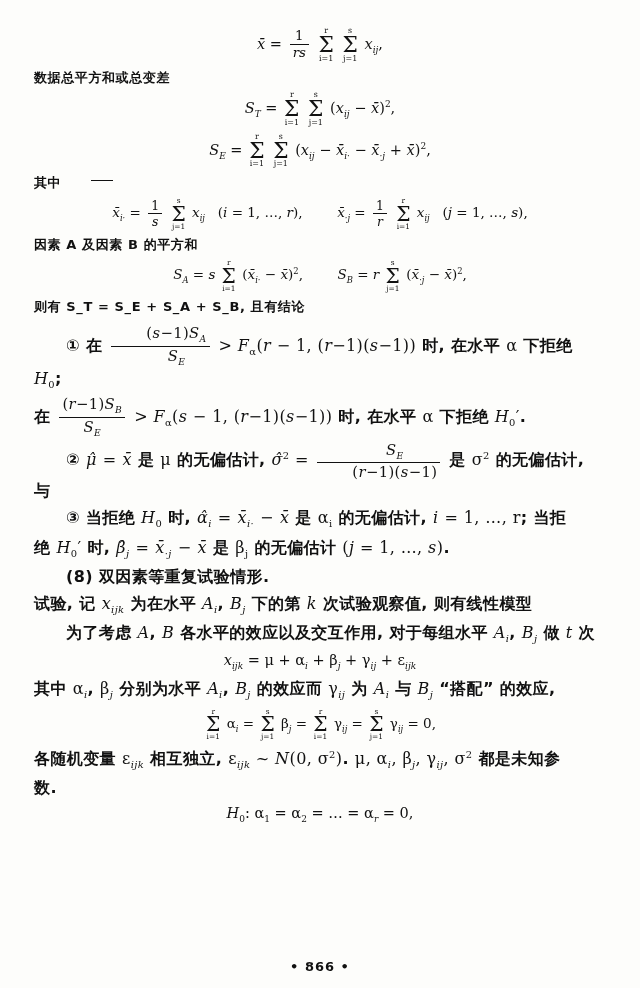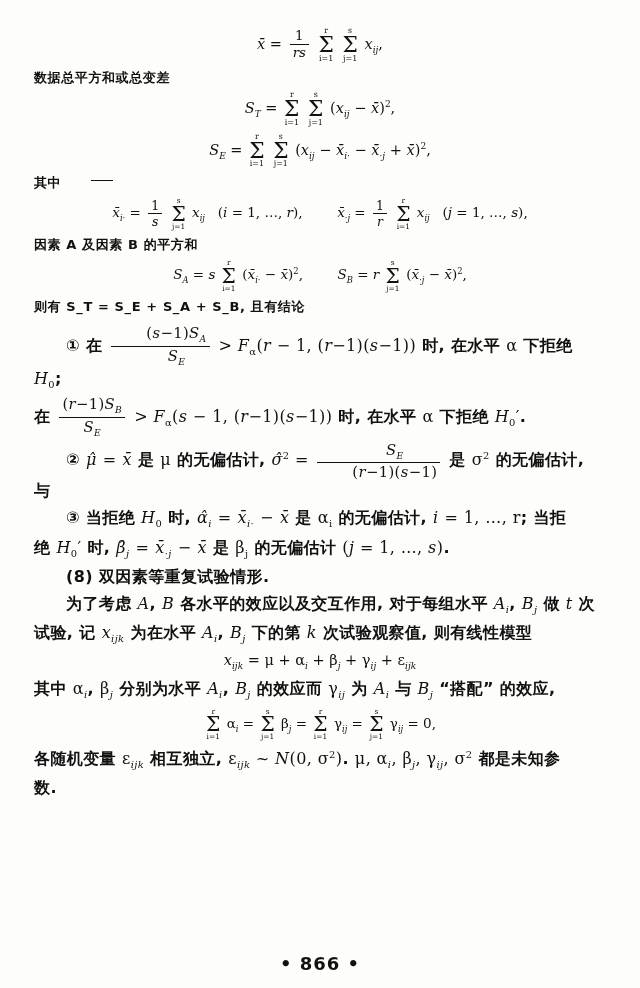--- a/index.html
+++ b/index.html
@@ -105,21 +105,21 @@
     font-weight: normal;
   }
   .italic { font-style: italic; }
   .pagenum {
     position: absolute;
     bottom: 14px;
     left: 0;
     width: 100%;
     text-align: center;
     font-family: "DejaVu Sans", sans-serif;
-    font-size: 18px;
+    font-size: 13px;
     font-weight: 700;
     letter-spacing: 1px;
   }
   .dash-mark {
     display: inline-block;
     width: 22px;
     border-top: 1px solid #111;
     vertical-align: 6px;
     margin-left: 30px;
   }
@@ -223,25 +223,25 @@
 
   <div class="para indent">
     <span>③ 当拒绝 <span class="mathy italic">H</span><span class="mathy"><sub>0</sub></span> 时, <span class="mathy italic">α̂<sub>i</sub></span> <span class="mathy">=</span> <span class="mathy italic">x̄<sub>i·</sub></span> <span class="mathy">−</span> <span class="mathy italic">x̄</span> 是 <span class="mathy">α<sub>i</sub></span> 的无偏估计, <span class="mathy italic">i</span> <span class="mathy">= 1, …, r</span>; 当拒</span>
   </div>
   <div class="para">
     绝 <span class="mathy italic">H</span><span class="mathy"><sub>0</sub>′</span> 时, <span class="mathy italic">β̂<sub>j</sub></span> <span class="mathy">=</span> <span class="mathy italic">x̄<sub>·j</sub></span> <span class="mathy">−</span> <span class="mathy italic">x̄</span> 是 <span class="mathy">β<sub>j</sub></span> 的无偏估计 <span class="mathy">(<span class="italic">j</span> = 1, …, <span class="italic">s</span>)</span>.
   </div>
 
   <div class="para indent">(8) 双因素等重复试验情形.</div>
 
+  <div class="para">
+    试验, 记 <span class="mathy italic">x<sub>ijk</sub></span> 为在水平 <span class="mathy italic">A<sub>i</sub></span>, <span class="mathy italic">B<sub>j</sub></span> 下的第 <span class="mathy italic">k</span> 次试验观察值, 则有线性模型
+  </div>
   <div class="para indent">
     <span>为了考虑 <span class="mathy italic">A</span>, <span class="mathy italic">B</span> 各水平的效应以及交互作用, 对于每组水平 <span class="mathy italic">A<sub>i</sub></span>, <span class="mathy italic">B<sub>j</sub></span> 做 <span class="mathy italic">t</span> 次</span>
-  </div>
-  <div class="para">
-    试验, 记 <span class="mathy italic">x<sub>ijk</sub></span> 为在水平 <span class="mathy italic">A<sub>i</sub></span>, <span class="mathy italic">B<sub>j</sub></span> 下的第 <span class="mathy italic">k</span> 次试验观察值, 则有线性模型
   </div>
 
   <div class="formula">
     <span class="mixed italic">x<sub>ijk</sub></span>
     <span class="mixed"> = μ + α<sub><span class="italic">i</span></sub> + β<sub><span class="italic">j</span></sub> + γ<sub><span class="italic">ij</span></sub> + ε<sub><span class="italic">ijk</span></sub></span>
   </div>
 
 
   <div class="para">
     <span>其中 <span class="mathy">α<sub><span class="italic">i</span></sub></span>, <span class="mathy">β<sub><span class="italic">j</span></sub></span> 分别为水平 <span class="mathy italic">A<sub>i</sub></span>, <span class="mathy italic">B<sub>j</sub></span> 的效应而 <span class="mathy">γ<sub><span class="italic">ij</span></sub></span> 为 <span class="mathy italic">A<sub>i</sub></span> 与 <span class="mathy italic">B<sub>j</sub></span> “搭配” 的效应,</span>
@@ -257,16 +257,19 @@
     <span class="sum"><span class="top">s</span><span class="sig">Σ</span><span class="bot">j=1</span></span>
     <span class="mixed">γ<sub><span class="italic">ij</span></sub> = 0,</span>
   </div>
 
   <div class="para">
     <span>各随机变量 <span class="mathy">ε<sub><span class="italic">ijk</span></sub></span> 相互独立, <span class="mathy">ε<sub><span class="italic">ijk</span></sub> ~ <span class="italic">N</span>(0, σ<sup>2</sup>)</span>. <span class="mathy">μ, α<sub><span class="italic">i</span></sub>, β<sub><span class="italic">j</span></sub>, γ<sub><span class="italic">ij</span></sub>, σ<sup>2</sup></span> 都是未知参</span>
   </div>
   <div class="para">数.</div>
 
 
+  <div class="formula">
+    <span class="mixed italic">H</span><span class="mixed"><sub>0</sub>: α<sub>1</sub> = α<sub>2</sub> = … = α<sub><span class="italic">r</span></sub> = 0,</span>
+  </div>
 
 
   <div class="pagenum">• 866 •</div>
 </div>
 
 </body></html>

